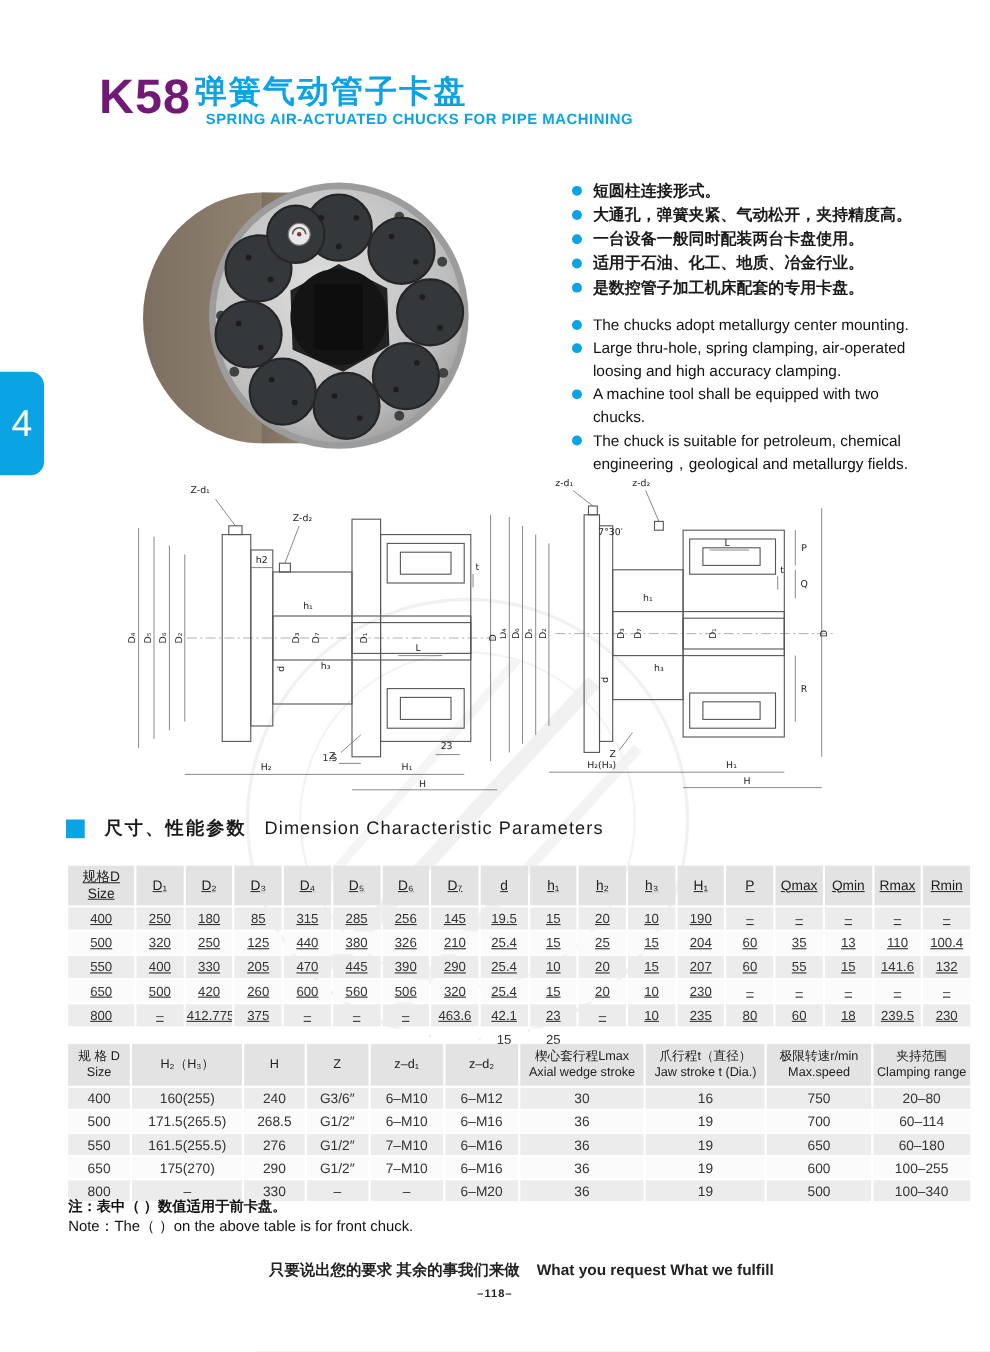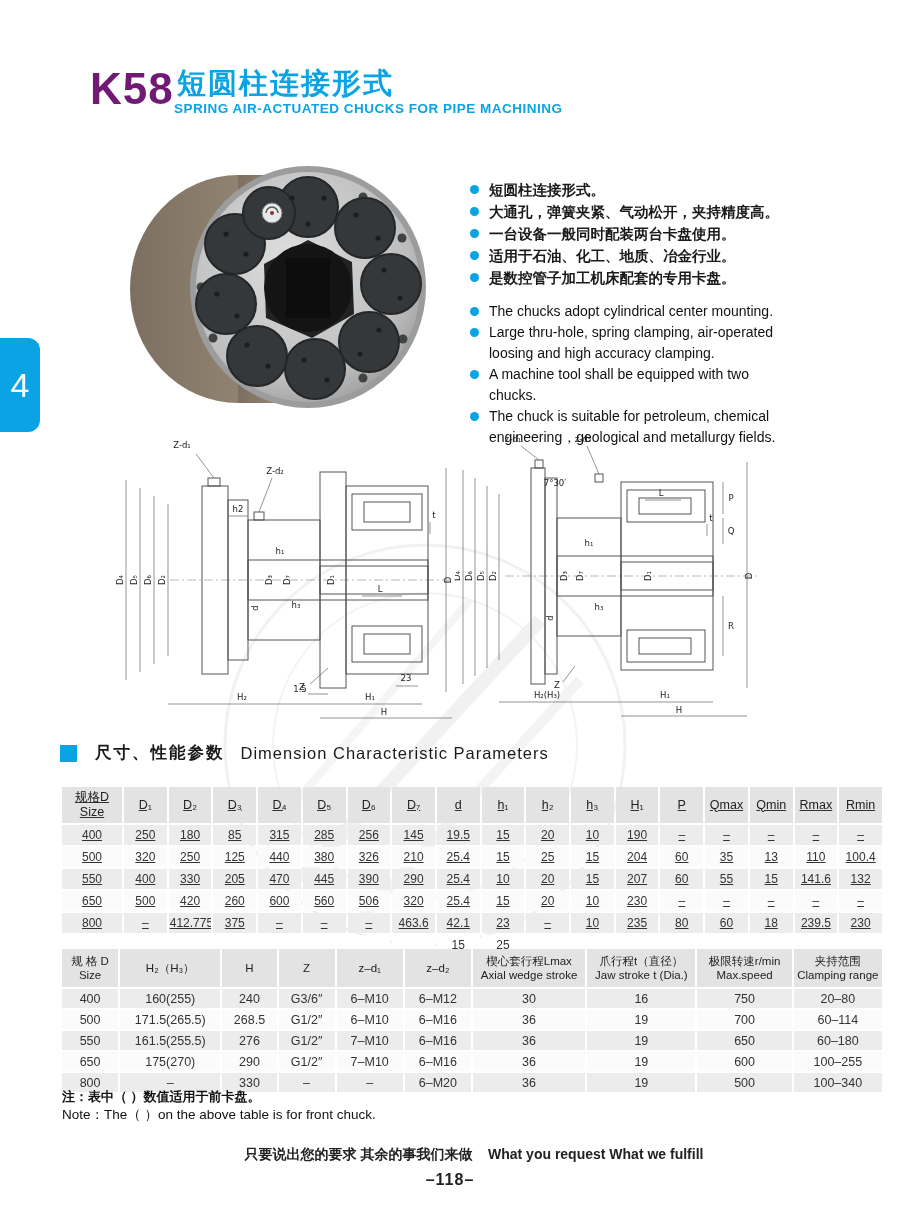--- a/index.html
+++ b/index.html
@@ -3,28 +3,28 @@
 <meta charset="utf-8">
 <style>
   html,body{margin:0;padding:0;background:#888;}
   .page{position:relative;width:900px;height:1229px;background:#ffffff;
         font-family:"Liberation Sans","DejaVu Sans",sans-serif;overflow:hidden;margin:0 auto;}
   .abs{position:absolute;}
 
   
   .model{left:90px;top:64px;font-size:44px;font-weight:bold;color:#701a75;letter-spacing:1px;}
   .title-cn{left:177px;top:64px;font-size:29px;font-weight:bold;color:#0aa3e3;letter-spacing:2px;}
-  .title-en{left:174px;top:101px;font-size:13.5px;font-weight:bold;color:#0aa3e3;letter-spacing:.5px;}
+  .title-en{left:187px;top:101px;font-size:13.5px;font-weight:bold;color:#0aa3e3;letter-spacing:.5px;}
 
   
   .side-tab{left:0;top:338px;width:40px;height:94px;background:#0aa3e3;border-radius:0 12px 12px 0;
             display:flex;align-items:center;justify-content:center;color:#fff;font-size:34px;}
 
   
-  .features{left:470px;top:163px;width:330px;margin-top:16px;}
+  .features{left:520px;top:163px;width:330px;}
   .features ul{list-style:none;margin:0;padding:0;}
   .features-cn li{font-size:14.5px;font-weight:600;color:#1a1a1a;line-height:22px;display:flex;}
   .features-en{margin-top:12px !important;}
   .features-en li{font-size:14px;color:#111;line-height:21px;display:flex;}
   .dot{flex:0 0 9px;width:9px;height:9px;border-radius:50%;background:#0aa3e3;margin:6px 10px 0 0;}
 
   
   .section{left:60px;top:742px;display:flex;align-items:center;}
   .sq{width:17px;height:17px;background:#0aa3e3;margin-right:18px;}
   .sec-cn{font-size:16.5px;font-weight:700;color:#1a1a1a;letter-spacing:2px;margin-right:16px;}
@@ -41,21 +41,21 @@
   #table1 td{height:18px;} #table2 td{height:17px;}
   tr.odd td{background:#ececec;} tr.even td{background:#fbfbfb;}
   tr.extra td{background:#ffffff;height:13px;}
 
   
   .note-cn{left:62px;top:1088px;font-size:13px;font-weight:700;color:#111;}
   .note-en{left:62px;top:1106px;font-size:13.5px;color:#111;}
 
   
   .footer{left:0;top:1146px;width:100%;text-align:center;font-size:14px;font-weight:700;color:#222;padding-left:24px;}
-  .pageno{left:0;top:1171px;width:100%;text-align:center;font-size:16px;font-weight:700;color:#222;letter-spacing:1px;}
+  .pageno{left:0;top:1171px;width:100%;text-align:center;font-size:10px;font-weight:700;color:#222;letter-spacing:1px;}
 
   
   svg text{font-family:"DejaVu Sans",sans-serif;font-size:8.5px;fill:#222;}
   .ln{fill:none;stroke:#555;stroke-width:1;}
   .cl{fill:none;stroke:#888;stroke-width:.6;stroke-dasharray:9 3 2 3;}
   .dim{stroke:#666;stroke-width:.7;fill:none;}
   .wm{opacity:.55;}
 </style>
 </head>
 <body>
@@ -64,21 +64,21 @@
 
   <svg class="abs wm" style="left:210px;top:520px;" width="430" height="450">
     <circle cx="215" cy="225" r="200" fill="none" stroke="#e7e7e7" stroke-width="3"></circle>
     <circle cx="215" cy="225" r="152" fill="none" stroke="#eaeaea" stroke-width="2"></circle>
     <line x1="90" y1="360" x2="330" y2="100" stroke="#e7e7e7" stroke-width="14"></line>
     <line x1="150" y1="400" x2="370" y2="160" stroke="#ebebeb" stroke-width="10"></line>
     <line x1="70" y1="300" x2="260" y2="80" stroke="#ededed" stroke-width="8"></line>
   </svg>
 
   <div class="abs model">K58</div>
-  <div class="abs title-cn">短圆柱连接形式</div>
+  <div class="abs title-cn">弹簧气动管子卡盘</div>
   <div class="abs title-en">SPRING AIR-ACTUATED CHUCKS FOR PIPE MACHINING</div>
 
   <div class="abs side-tab">
     <span>4</span>
   </div>
 
   <svg class="abs" style="left:116px;top:158px;" width="330" height="262" viewBox="0 0 330 262">
     <defs>
       <radialGradient id="face" cx="42%" cy="38%" r="75%">
         <stop offset="0%" stop-color="#dedede"></stop>
@@ -174,21 +174,21 @@
           <span>适用于石油、化工、地质、冶金行业。</span>
         </li>
         <li>
           <span class="dot"></span>
           <span>是数控管子加工机床配套的专用卡盘。</span>
         </li>
       </ul>
     <ul class="features-en">
         <li>
           <span class="dot"></span>
-          <span>The chucks adopt cylindrical center mounting.</span>
+          <span>The chucks adopt metallurgy center mounting.</span>
         </li>
         <li>
           <span class="dot"></span>
           <span>Large thru-hole, spring clamping, air-operated loosing and high accuracy clamping.</span>
         </li>
         <li>
           <span class="dot"></span>
           <span>A machine tool shall be equipped with two chucks.</span>
         </li>
         <li>

